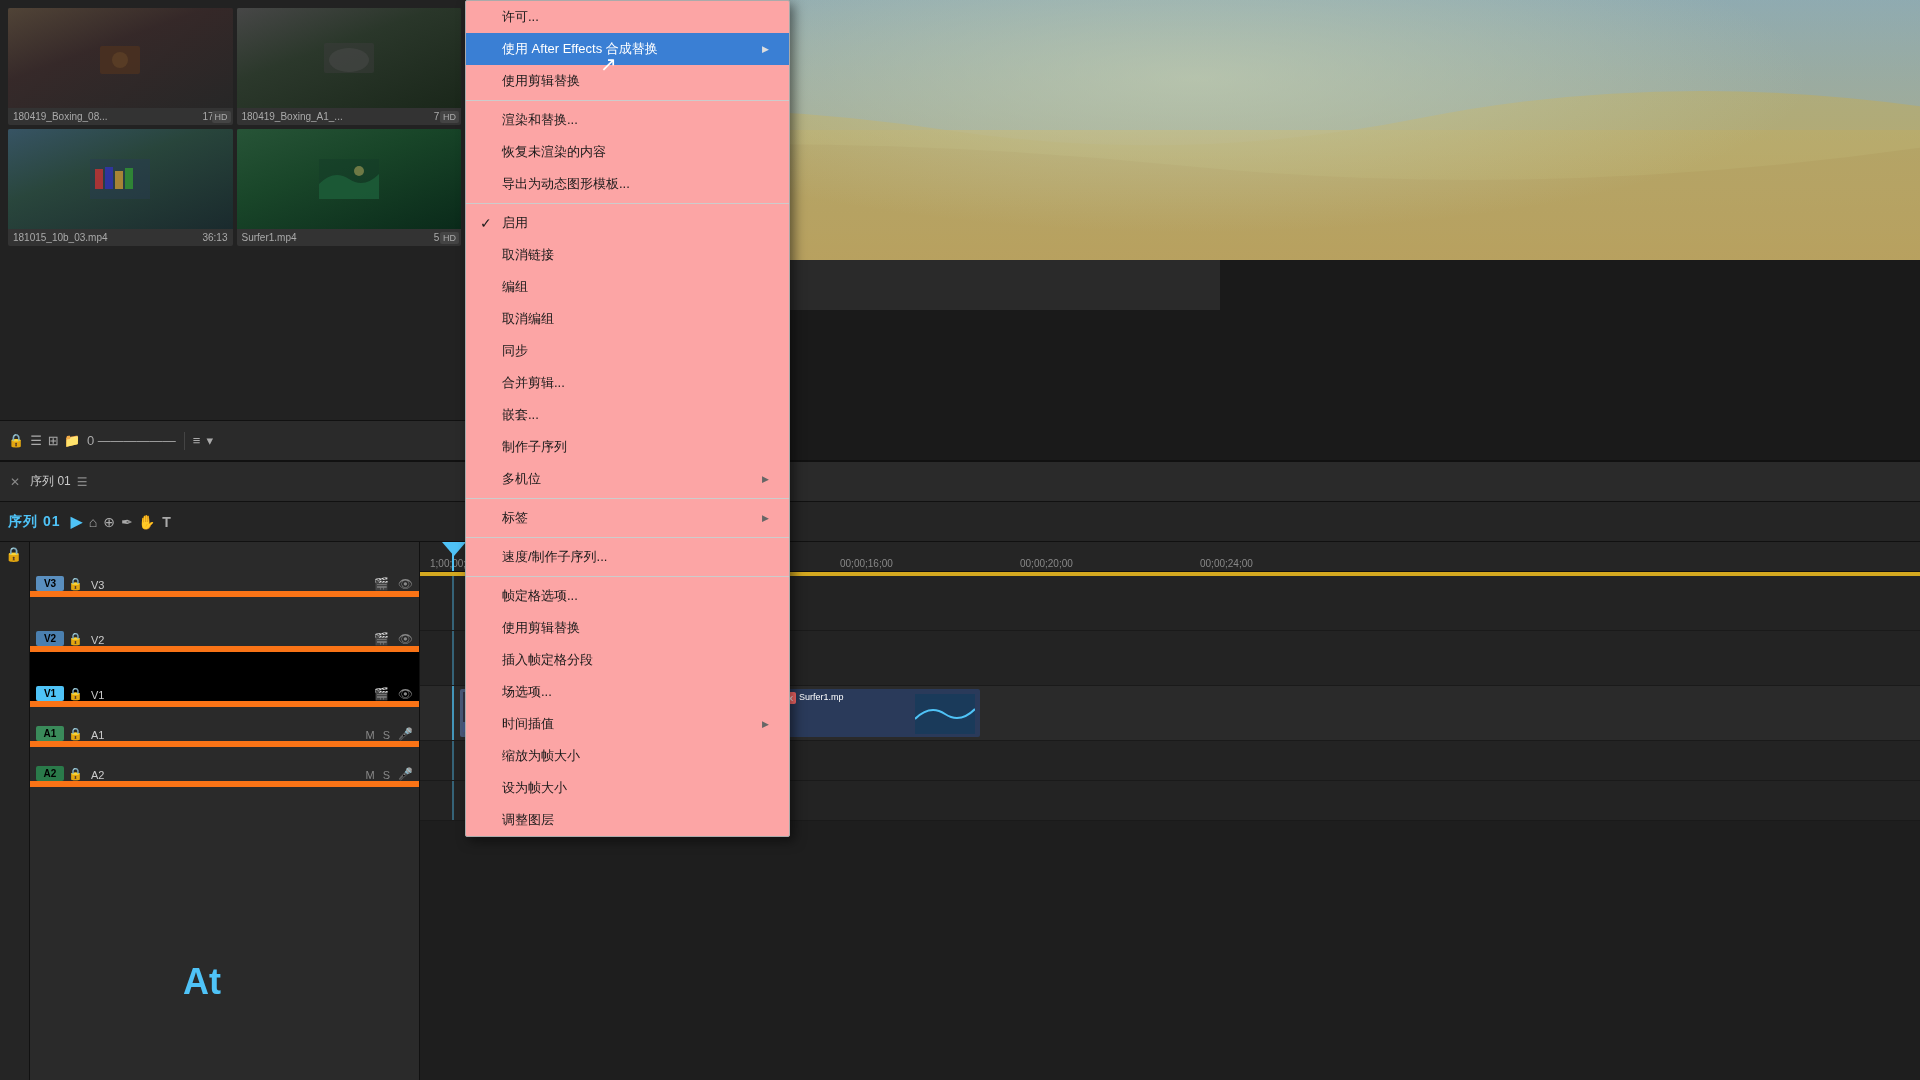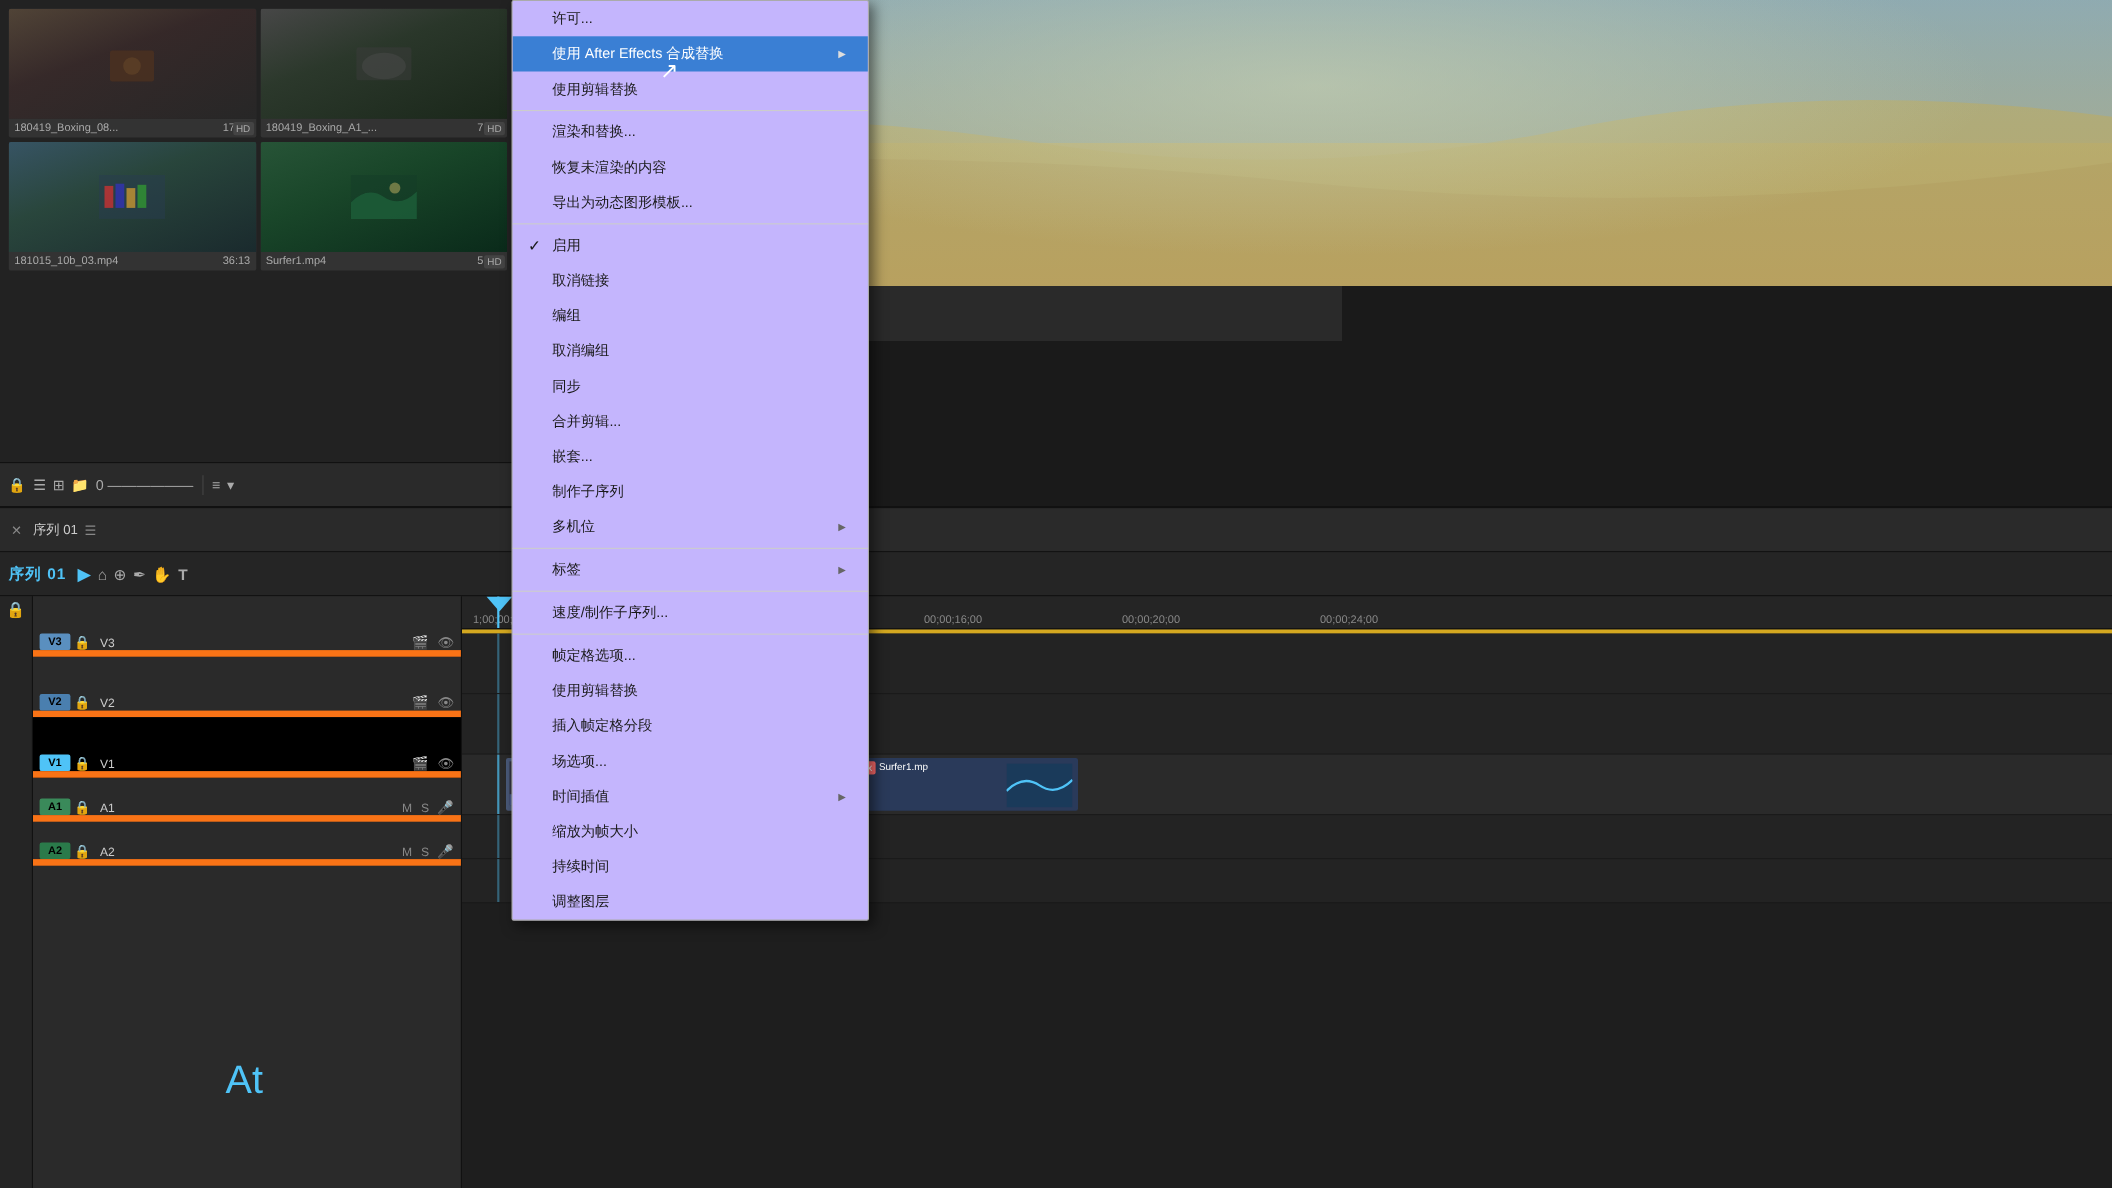--- a/index.html
+++ b/index.html
@@ -225,21 +225,21 @@
     .track-label.v1 { background: #3a6f9f; }
     .track-label.a1 { background: #3a8a5a; }
     .track-label.a2 { background: #2a7a4a; }
 
     
     .context-menu {
       position: absolute;
       top: 0;
       left: 465px;
       width: 325px;
-      background: #c4b5fd;
+      background: #fca5a5;
       border: 1px solid #aaa;
       box-shadow: 4px 4px 12px rgba(0,0,0,0.5);
       z-index: 100;
       font-size: 13px;
       color: #1a1a1a;
       border-radius: 2px;
       overflow: hidden;
     }
 
     .menu-item {
@@ -312,24 +312,24 @@
       color: #aaa;
       font-size: 36px;
       font-weight: bold;
       z-index: 20;
     }
 
     
     .at-indicator {
       position: absolute;
       top: 961px;
-      left: 205px;
+      left: 183px;
       color: #4fc3f7;
       font-size: 36px;
-      font-weight: normal;
+      font-weight: bold;
       z-index: 20;
     }
 
   </style>
 </head>
 <body>
 
 <div class="media-browser">
   <div class="media-grid">
 
@@ -534,21 +534,21 @@
   <div class="menu-item">
     <span class="menu-item-text">时间插值</span>
     <span style="font-size:9px;color:#666;">▶</span>
   </div>
 
   <div class="menu-item">
     <span class="menu-item-text">缩放为帧大小</span>
   </div>
 
   <div class="menu-item">
-    <span class="menu-item-text">持续时间</span>
+    <span class="menu-item-text">设为帧大小</span>
   </div>
 
   <div class="menu-item">
     <span class="menu-item-text">调整图层</span>
   </div>
 </div>
 
 <div style="position:absolute;top:52px;left:600px;z-index:200;pointer-events:none;font-size:20px;color:#fff;">↗</div>
 
 <div class="timeline-panel">

